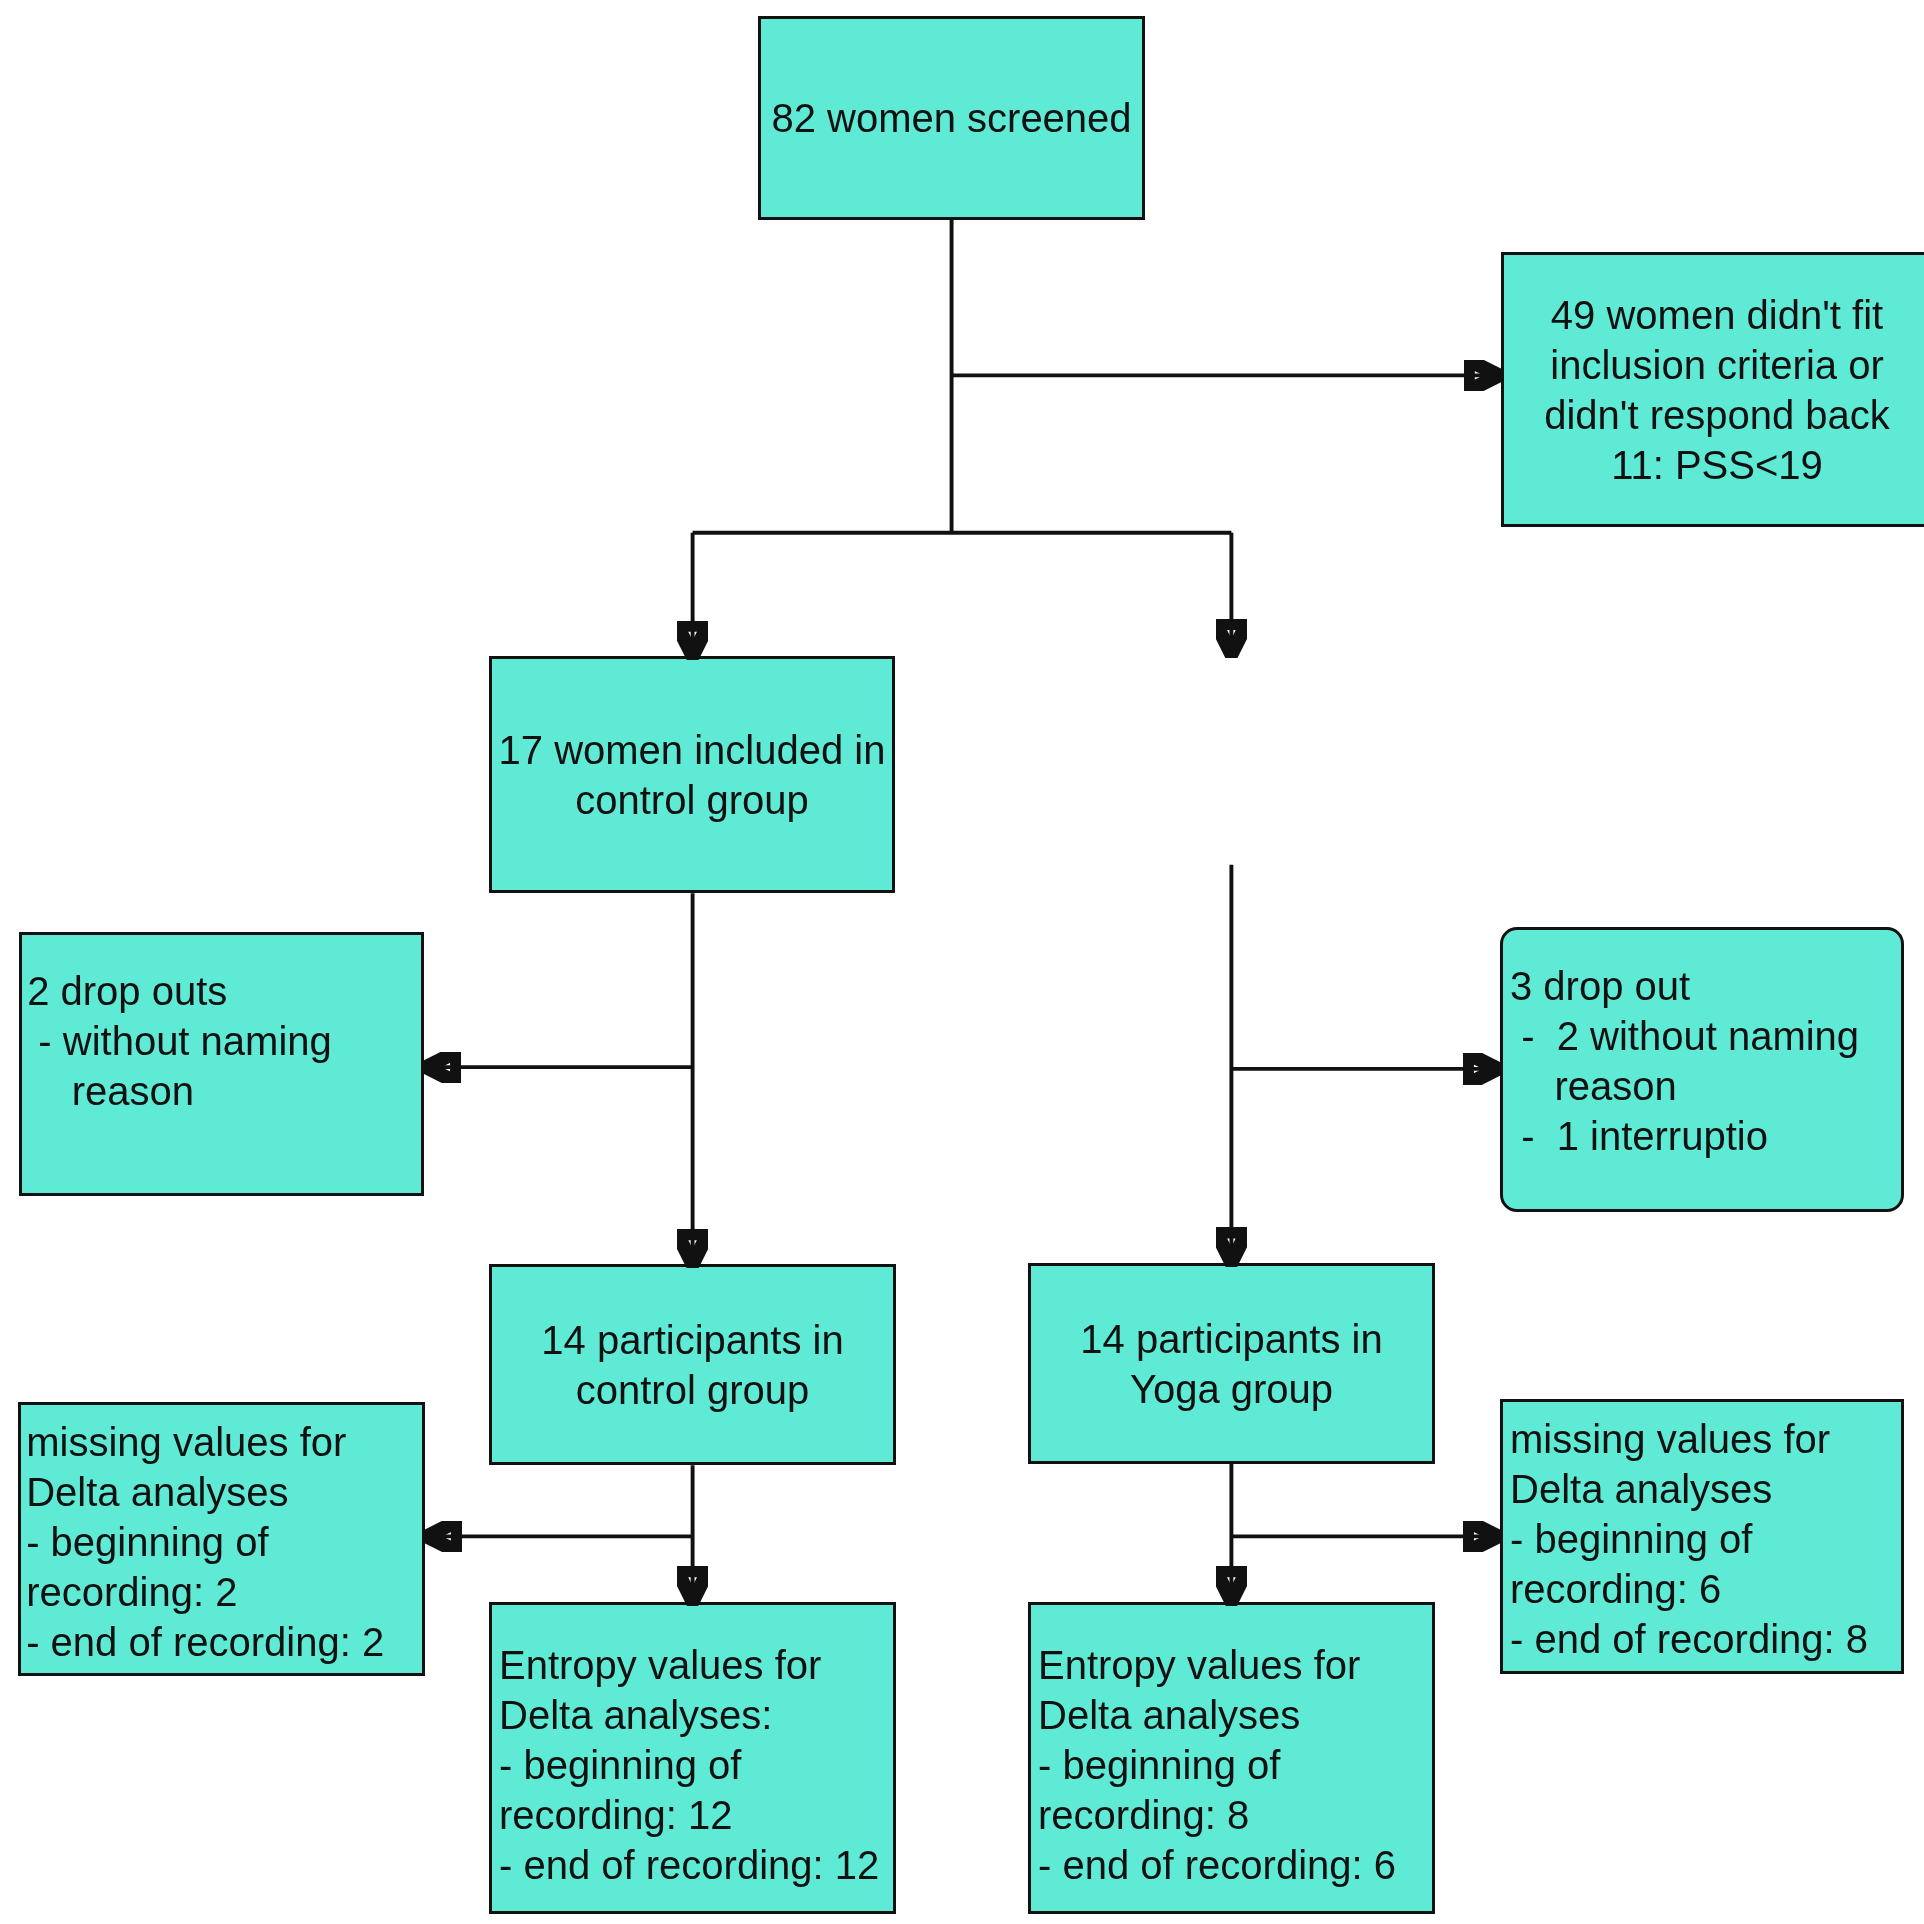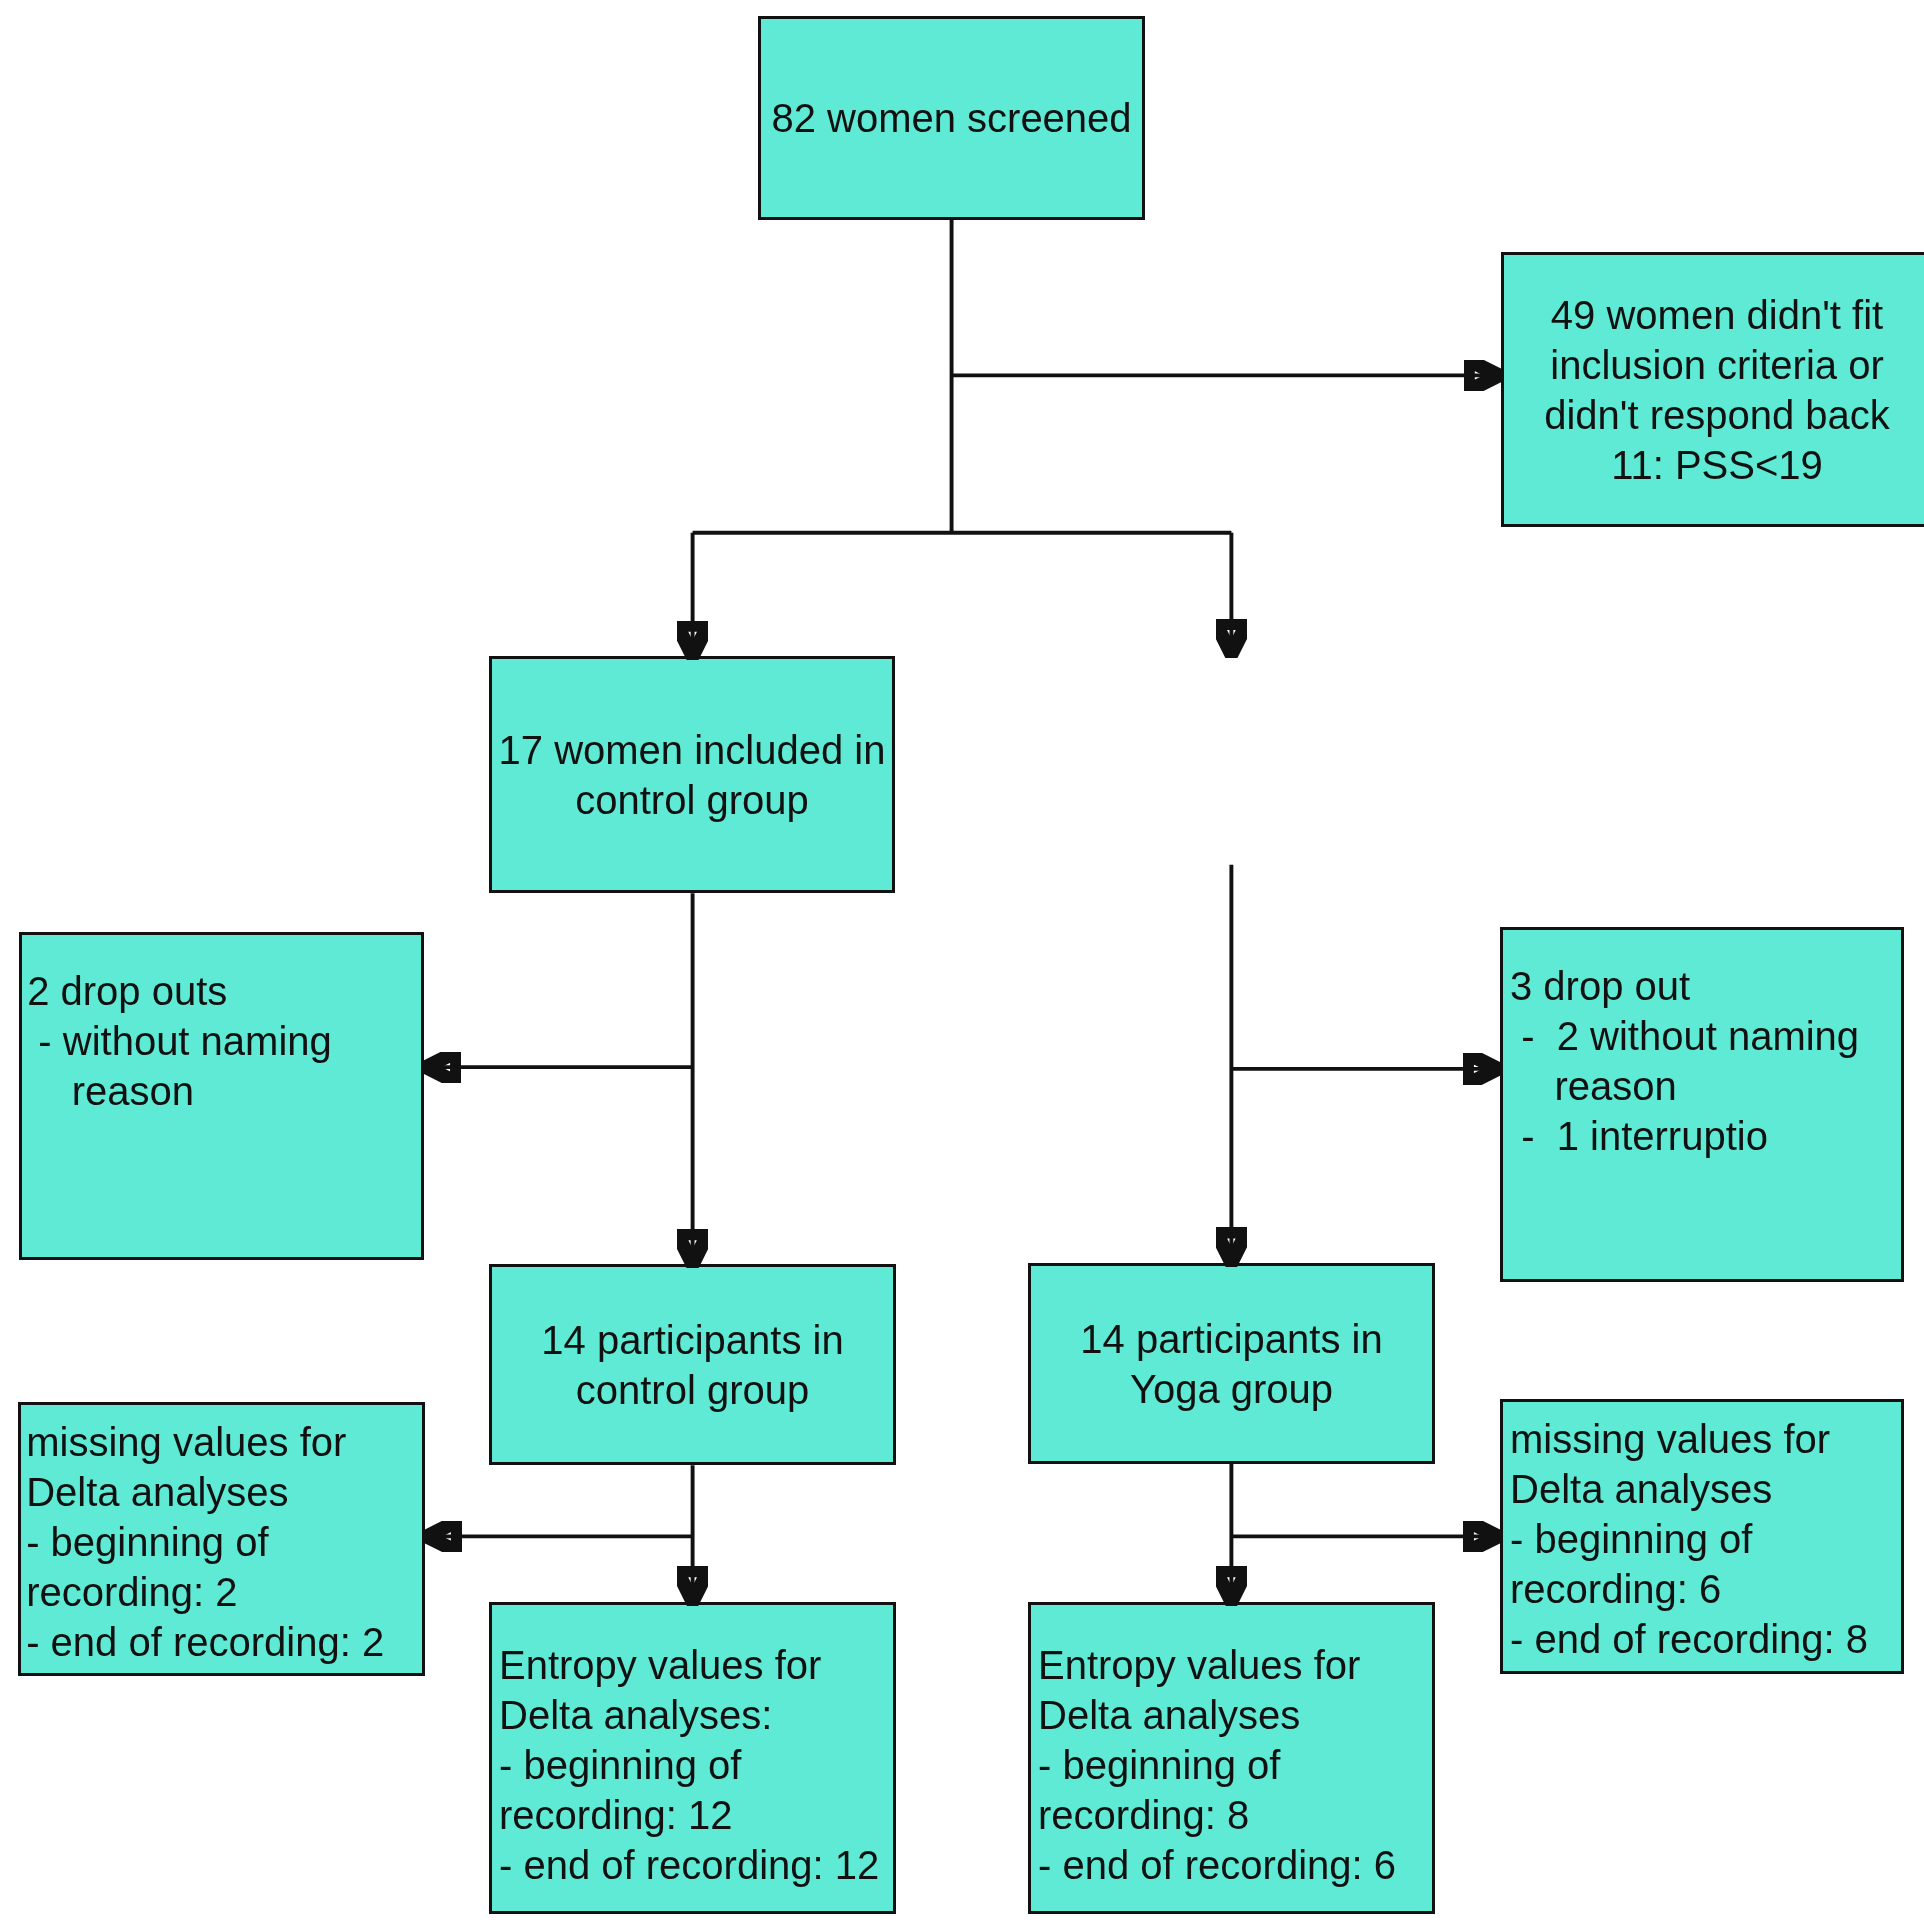--- a/index.html
+++ b/index.html
@@ -57,27 +57,27 @@
 didn't respond back
 11: PSS&lt;19</span>
   </div>
 
   <div class="box center" style="left:489px; top:656px; width:406px; height:237px;">
     <span class="box-text">17 women included in
 control group</span>
   </div>
 
 
-  <div class="box left" style="left:19px; top:932px; width:405px; height:328px; padding:31px 7px 7px 5.2px;">
+  <div class="box left" style="left:19px; top:932px; width:405px; height:264px; padding:31px 7px 7px 5.2px;">
     <span class="box-text">2 drop outs
  - without naming
     reason</span>
   </div>
 
-  <div class="box left" style="left:1500px; top:927px; width:404px; height:355px; padding:31px 7px 7px 7px;">
+  <div class="box left" style="left:1500px; top:927px; width:404px; height:285px; padding:31px 7px 7px 7px;border-radius:17px;">
     <span class="box-text">3 drop out
  -  2 without naming
     reason
  -  1 interruptio</span>
   </div>
 
   <div class="box center" style="left:489px; top:1264px; width:407px; height:201px;">
     <span class="box-text">14 participants in
 control group</span>
   </div>

